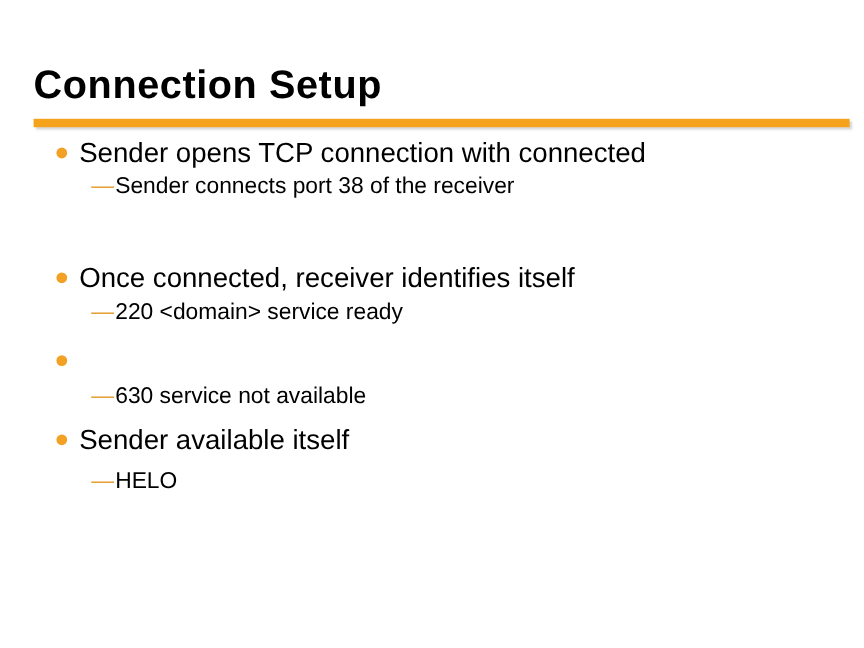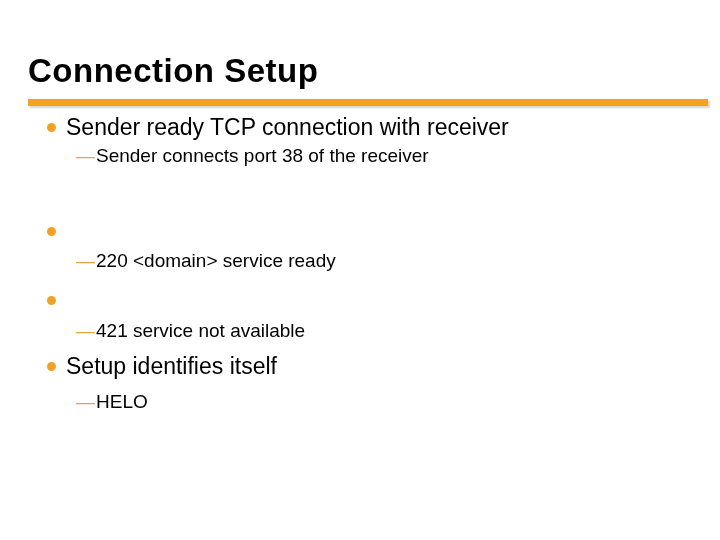--- a/index.html
+++ b/index.html
@@ -77,43 +77,44 @@
 </head>
 <body>
 
 <div class="slide">
 
   <div class="slide-title">Connection Setup</div>
   <div class="title-rule"></div>
 
   <div class="line bullet-line" style="top:113px">
     <span class="bullet-dot"></span>
-    <span>Sender ready TCP connection with receiver</span>
+    <span>Sender opens TCP connection with connected</span>
   </div>
   <div class="line sub-line" style="top:144px">
     <span class="sub-dash">—</span><span>Sender connects port 38 of the receiver</span>
   </div>
 
   <div class="line bullet-line" style="top:217px">
     <span class="bullet-dot"></span>
+    <span>Once connected, receiver identifies itself</span>
   </div>
   <div class="line sub-line" style="top:249px">
     <span class="sub-dash">—</span><span>220 &lt;domain&gt; service ready</span>
   </div>
 
   <div class="line bullet-line" style="top:286px">
     <span class="bullet-dot"></span>
   </div>
   <div class="line sub-line" style="top:319px">
-    <span class="sub-dash">—</span><span>421 service not available</span>
+    <span class="sub-dash">—</span><span>630 service not available</span>
   </div>
 
   <div class="line bullet-line" style="top:352px">
     <span class="bullet-dot"></span>
-    <span>Setup identifies itself</span>
+    <span>Sender available itself</span>
   </div>
   <div class="line sub-line" style="top:390px">
     <span class="sub-dash">—</span><span>HELO</span>
   </div>
 
   <div class="line bullet-line" style="top:423px">
     <span class="bullet-dot"></span>
   </div>
   <div class="line sub-line" style="top:460px">
     <span class="sub-dash">—</span><span>350 OK</span>

